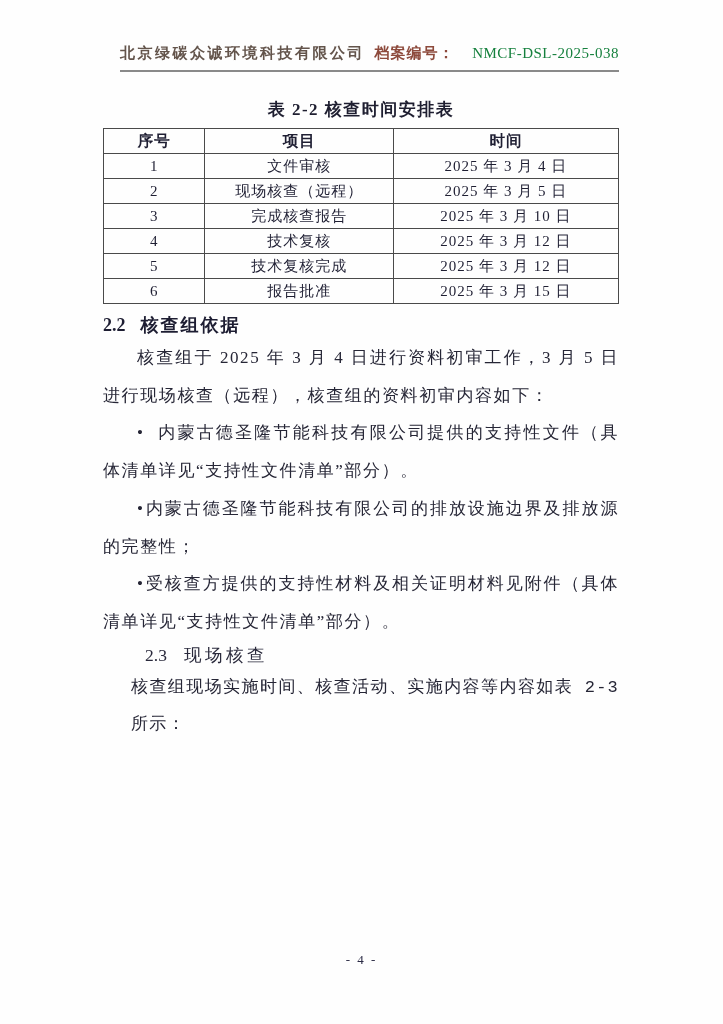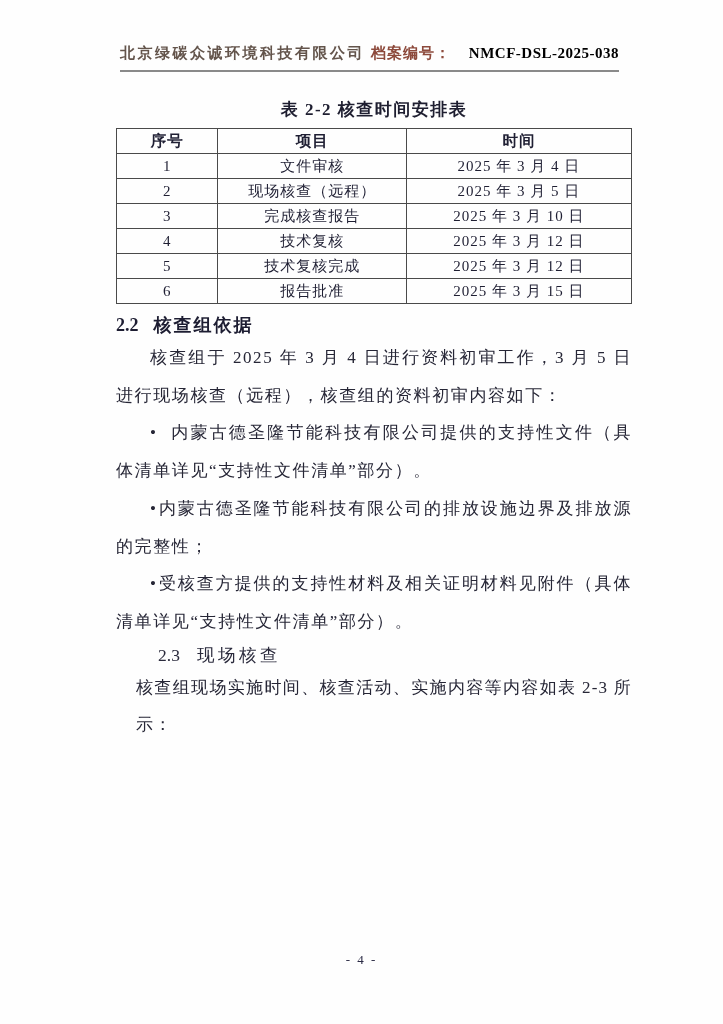--- a/index.html
+++ b/index.html
@@ -20,24 +20,24 @@
     display:flex;justify-content:space-between;align-items:baseline;
     border-bottom:2px solid #8a8a8a;
     padding-bottom:7px;
     margin-left:16px;
   }
   .company{
     font-size:15px;letter-spacing:2.5px;color:#63544b;font-weight:600;
   }
   .archive{font-size:15px;}
   .archive-label{color:#8d4a3c;font-weight:600;letter-spacing:1px;}
-  .archive-number{color:#000000;font-weight:700;letter-spacing:.5px;margin-left:14px;}
+  .archive-number{color:#15803d;font-weight:400;letter-spacing:.5px;margin-left:14px;}
   
   .content{
-    position:absolute;left:116px;top:90px;width:516px;
+    position:absolute;left:103px;top:90px;width:516px;
   }
   .table-title{
     text-align:center;font-weight:bold;font-size:17px;color:#1e1e30;
     letter-spacing:1.5px;margin:8px 0 7px 0;
   }
   table.schedule{
     width:100%;border-collapse:collapse;table-layout:fixed;
   }
   table.schedule th,table.schedule td{
     border:1.4px solid #4a4a4a;
@@ -60,21 +60,21 @@
   }
   .h23 .sec-num{margin-right:17px;letter-spacing:0;}
   
   .para{
     margin:0;font-size:17px;line-height:37.7px;letter-spacing:1.6px;
     text-align:justify;color:#262636;
   }
   .indent{text-indent:2em;}
   .bullet-first .marker{margin-right:13px;}
   .bullet-tight .marker{margin-right:1px;}
-  .p-last{margin-left:20px;letter-spacing:1.2px;}
+  .p-last{margin-left:28px;letter-spacing:1.2px;font-family:Liberation Mono, monospace;}
   
   .doc-footer{
     position:absolute;left:0;right:0;bottom:56px;
     text-align:center;font-size:13px;color:#2a2a44;letter-spacing:2px;
   }
 </style>
 </head>
 <body>
 
 <div class="page">

